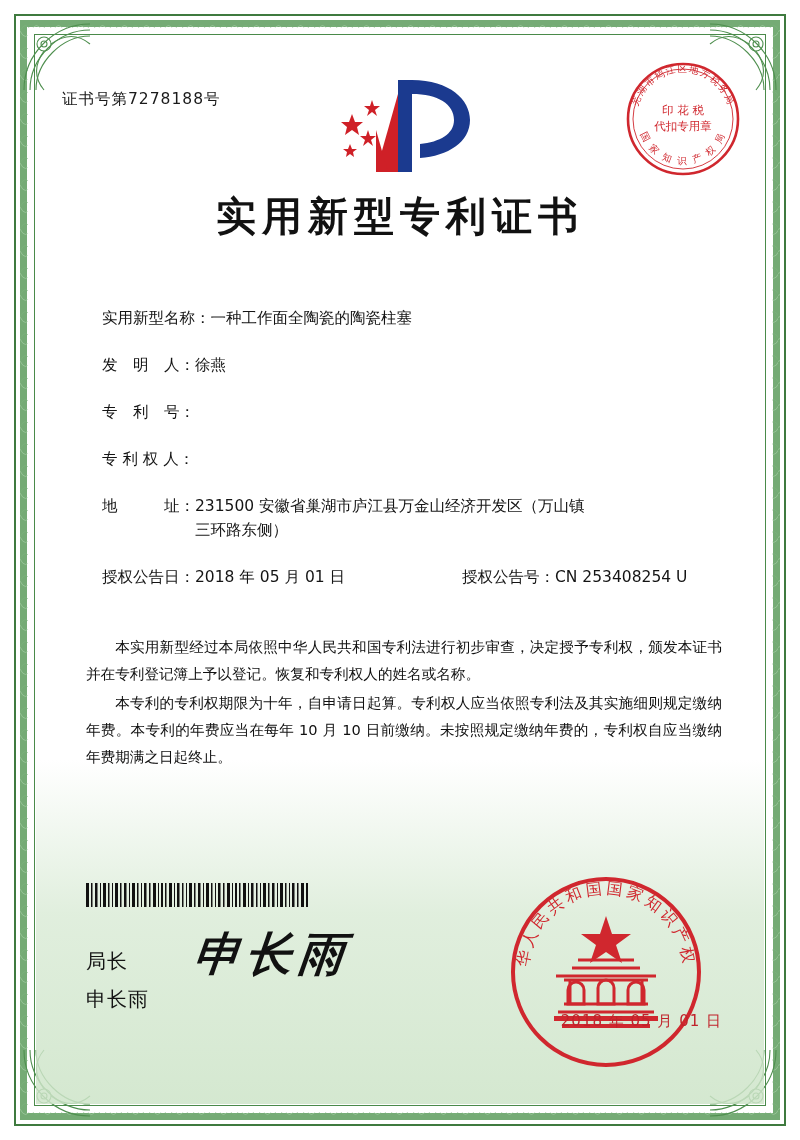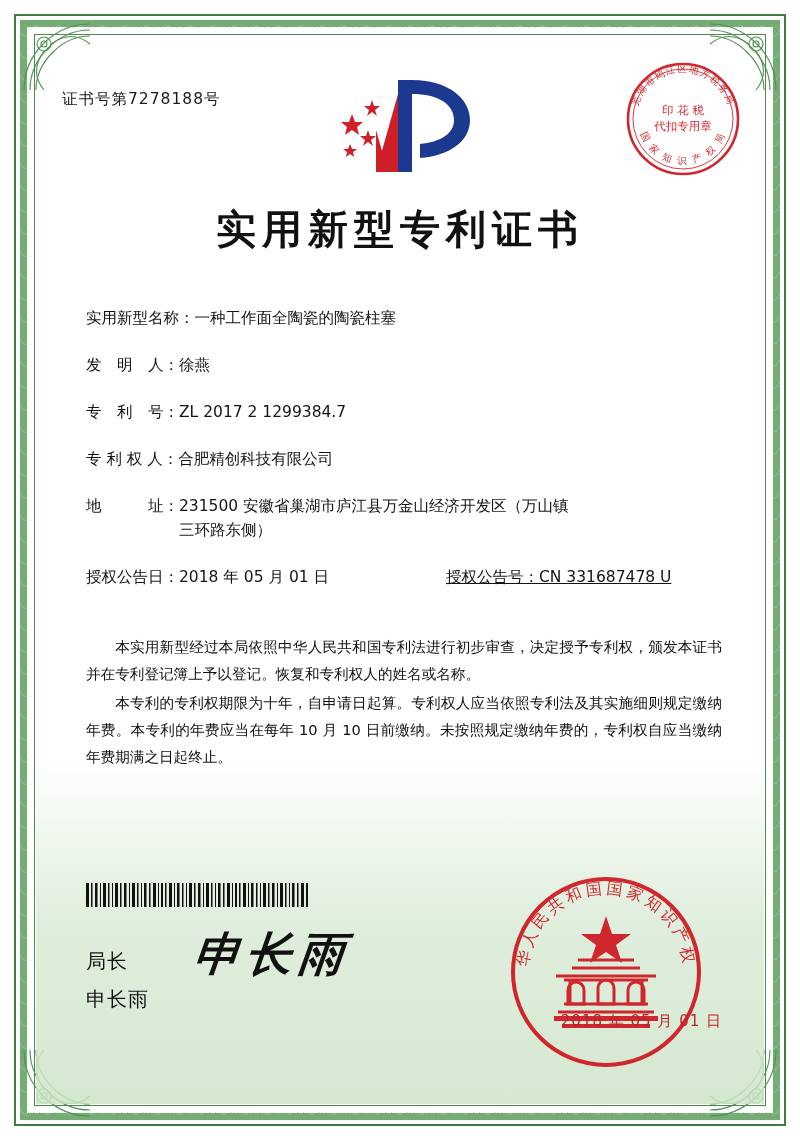--- a/index.html
+++ b/index.html
@@ -104,32 +104,32 @@
     position: absolute;
     right: 18px;
     top: 20px;
     width: 130px;
     height: 130px;
   }
 
   .doc-title {
     position: absolute;
     left: 0; right: 0;
-    top: 168px;
+    top: 155px;
     text-align: center;
     font-family: "DejaVu Serif", "Liberation Serif", serif;
     font-size: 40px;
     font-weight: bold;
     letter-spacing: 6px;
     color: #111111;
   }
 
   .fields {
     position: absolute;
-    left: 52px;
+    left: 68px;
     top: 272px;
     width: 640px;
   }
   .field-row {
     display: flex;
     align-items: flex-start;
     margin-bottom: 23px;
     font-size: 15.5px;
     color: #141414;
     line-height: 1.55;
@@ -141,21 +141,21 @@
   .field-value {
     flex: 1 1 auto;
     white-space: pre-wrap;
   }
   .row-inline {
     display: flex;
     width: 100%;
     align-items: flex-end;
   }
   .half-left { flex: 0 0 360px; display: flex; }
-  .half-right { flex: 1 1 auto; display: flex; text-decoration: underline; }
+  .half-right { flex: 1 1 auto; display: flex; }
 
   .paragraphs {
     position: absolute;
     left: 52px;
     top: 600px;
     width: 636px;
     font-size: 14.6px;
     color: #101010;
     line-height: 1.85;
     text-align: justify;
@@ -344,40 +344,38 @@
       <div class="field-row">
         <span class="field-label">实用新型名称：</span>
         <span class="field-value">一种工作面全陶瓷的陶瓷柱塞</span>
       </div>
       <div class="field-row">
         <span class="field-label">发　明　人：</span>
         <span class="field-value">徐燕</span>
       </div>
       <div class="field-row">
         <span class="field-label">专　利　号：</span>
-        <span class="field-value">ZL 2017 2 1299384.7</span>
       </div>
       <div class="field-row">
         <span class="field-label">专 利 权 人：</span>
-        <span class="field-value">合肥精创科技有限公司</span>
       </div>
       <div class="field-row">
         <span class="field-label">地　　　址：</span>
         <span class="field-value">231500 安徽省巢湖市庐江县万金山经济开发区（万山镇
 三环路东侧）</span>
       </div>
       <div class="field-row">
         <div class="row-inline">
           <div class="half-left">
             <span class="field-label">授权公告日：</span>
             <span class="field-value">2018 年 05 月 01 日</span>
           </div>
           <div class="half-right">
             <span class="field-label">授权公告号：</span>
-            <span class="field-value">CN 331687478 U</span>
+            <span class="field-value">CN 253408254 U</span>
           </div>
         </div>
       </div>
     </div>
 
     <div class="paragraphs">
       <p>本实用新型经过本局依照中华人民共和国专利法进行初步审查，决定授予专利权，颁发本证书并在专利登记簿上予以登记。恢复和专利权人的姓名或名称。</p>
       <p>本专利的专利权期限为十年，自申请日起算。专利权人应当依照专利法及其实施细则规定缴纳年费。本专利的年费应当在每年 10 月 10 日前缴纳。未按照规定缴纳年费的，专利权自应当缴纳年费期满之日起终止。</p>
     </div>
 

